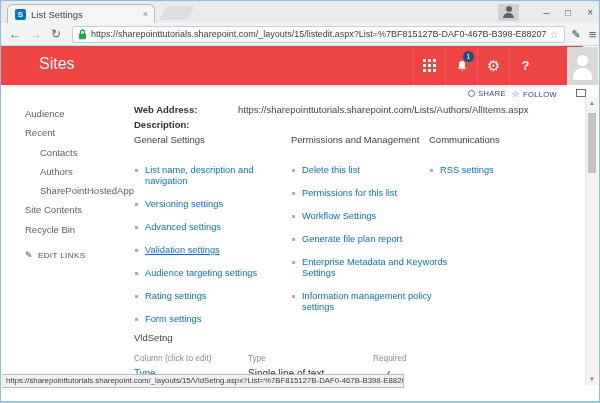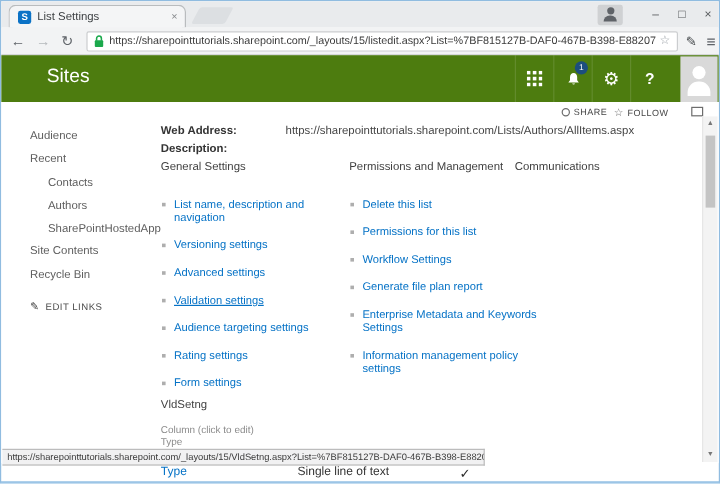--- a/index.html
+++ b/index.html
@@ -23,21 +23,21 @@
   .toolbar { position:absolute; top:22px; left:0; right:0; height:23px; background:#f2f3f4; border-bottom:1px solid #d5d7d8; display:flex; align-items:center; padding:0 8px; }
   .nav-ico { font-size:12px; color:#5f6368; margin-right:9px; }
   .nav-ico.disabled { color:#b5b8bb; }
   .urlbox { flex:1; height:17px; background:#fff; border:1px solid #cbcdcf; border-radius:2px; display:flex; align-items:center; padding:0 5px; margin:0 7px 0 2px; }
   .url-text { font-size:9px; color:#3b3b3b; white-space:nowrap; overflow:hidden; flex:1; margin-left:4px; }
   .url-star { font-size:10px; color:#9aa0a6; margin-left:3px; }
   .ext-ico { font-size:11px; color:#3c4043; margin-right:8px; }
   .menu-ico { font-size:13px; color:#5f6368; font-weight:bold; }
 
   
-  .suitebar { position:absolute; top:45px; left:0; right:0; height:39px; background:#4d7c0f; }
+  .suitebar { position:absolute; top:45px; left:0; right:16px; height:39px; background:#ef4444; }
   .suite-title { position:absolute; left:38px; top:9px; color:#fff; font-size:16px; font-weight:400; }
   .suite-icons { position:absolute; right:42px; top:0; height:39px; display:flex; }
   .suite-cell { width:32px; height:39px; display:flex; align-items:center; justify-content:center; position:relative; border-left:1px solid rgba(255,255,255,0.12); }
   .suite-help { color:#fff; font-size:13px; font-weight:bold; }
   .suite-gear { color:#fff; font-size:15px; }
   .badge { position:absolute; top:5px; right:3px; width:11px; height:11px; background:#1c4e7e; border-radius:50%; color:#fff; font-size:7px; text-align:center; line-height:11px; }
   .avatar { position:absolute; right:1px; top:46px; width:31px; height:42px; background:#d9d9d9; overflow:hidden; }
   .a-head { display:block; width:11px; height:11px; border-radius:50%; background:#fff; margin:8px auto 0; }
   .a-body { display:block; width:19px; height:12px; border-radius:9px 9px 0 0; background:#fff; margin:2px auto 0; }
 
@@ -66,21 +66,21 @@
   .scol1 { left:0; width:160px; } .scol2 { left:157px; width:172px; } .scol3 { left:295px; width:130px; }
   .scol-title { font-size:9.5px; color:#3f3f3f; line-height:12px; margin-bottom:19px; white-space:nowrap; }
   .slink { display:flex; align-items:flex-start; margin-bottom:12px; line-height:11px; }
   .bullet { width:3px; height:3px; background:#aeaeae; margin:4px 7px 0 1px; flex-shrink:0; }
   .slink a { font-size:9.3px; color:#0572c6; text-decoration:none; cursor:pointer; }
   .slink a.hovered { text-decoration:underline; }
 
   .columns-section { position:absolute; left:8px; top:230px; width:452px; }
   .cs-title { font-size:9.5px; color:#3f3f3f; line-height:12px; }
   .cs-desc { font-size:8.5px; color:#444; margin-top:5px; white-space:nowrap; }
-  .thead { display:flex; margin-top:9px; font-size:8.3px; color:#8c8c8c;flex-direction:column; }
+  .thead { display:flex; margin-top:9px; font-size:8.3px; color:#8c8c8c; }
   .trow { display:flex; margin-top:5px; font-size:10px; color:#333; }
   .c1 { width:114px; } .c2 { width:125px; } .c3 { width:60px; }
   .trow .c1 a { color:#0572c6; text-decoration:none; cursor:pointer; }
   .checkmark { font-size:11px; color:#2b2b2b; margin-left:10px; }
 
   
   .vscroll { position:absolute; right:1px; top:96px; bottom:16px; width:13px; background:#f3f3f3; border-left:1px solid #e6e6e6; }
   .scroll-arrow { position:absolute; left:0; right:0; text-align:center; font-size:6px; color:#777; }
   .sa-up { top:3px; } .sa-down { bottom:3px; }
   .thumb { position:absolute; left:2px; right:2px; top:16px; height:60px; background:#c4c4c4; }
@@ -257,20 +257,24 @@
                 <span class="bullet"></span>
                 <a>Enterprise Metadata and Keywords Settings</a>
               </div>
             <div class="slink">
                 <span class="bullet"></span>
                 <a>Information management policy settings</a>
               </div>
           </div>
           <div class="scol scol3">
             <div class="scol-title">Communications</div>
+            <div class="slink">
+                <span class="bullet"></span>
+                <a>RSS settings</a>
+              </div>
           </div>
         </div>
 
         <div class="columns-section">
           <div class="cs-title">VldSetng</div>
           <div class="thead">
             <span class="c1">Column (click to edit)</span>
             <span class="c2">Type</span>
             <span class="c3">Required</span>
           </div>

